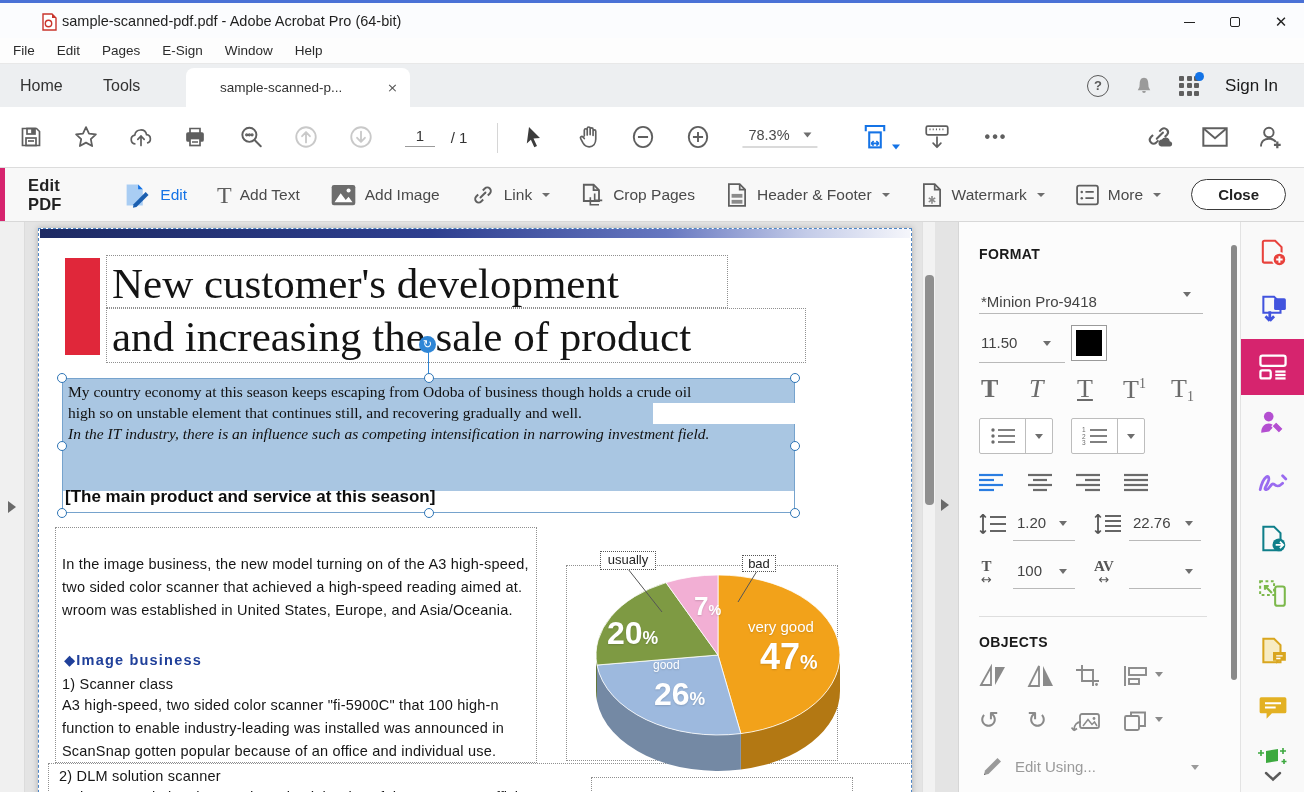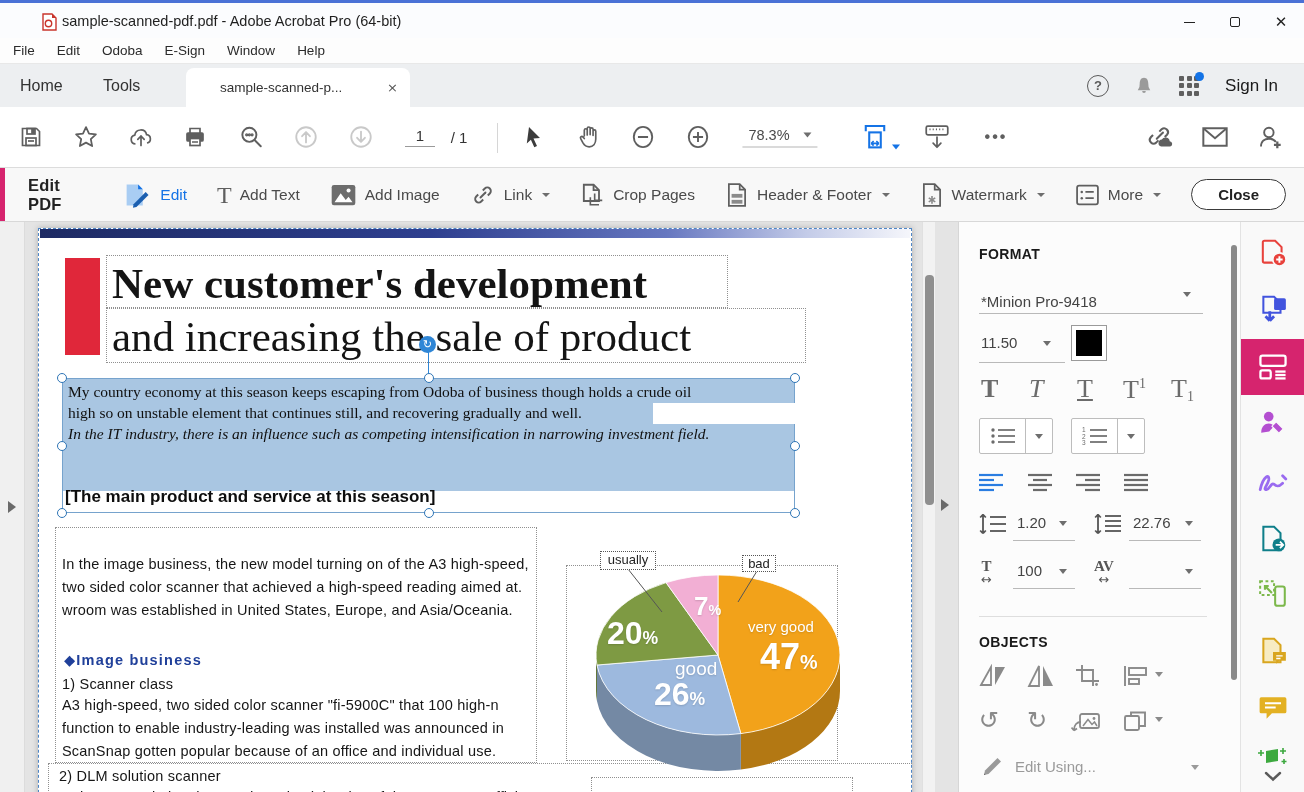--- a/index.html
+++ b/index.html
@@ -121,21 +121,21 @@
       <span class="max-glyph"></span>
     </div>
   <div class="win-btn" style="right:0;">
       <span class="close-glyph">✕</span>
     </div>
 </div>
 
 <div class="menubar">
   <span class="menu-item" style="margin-left:2px;">File</span>
   <span class="menu-item">Edit</span>
-  <span class="menu-item">Odoba</span>
+  <span class="menu-item">Pages</span>
   <span class="menu-item">E-Sign</span>
   <span class="menu-item">Window</span>
   <span class="menu-item">Help</span>
 </div>
 
 <div class="tabbar">
   <span class="tab-simple" style="left:20px;">Home</span>
   <span class="tab-simple" style="left:103px;">Tools</span>
   <div class="doc-tab">
     <span style="margin-left:34px;">sample-scanned-p...</span>
@@ -381,21 +381,21 @@
 
   <div class="canvas">
     <div class="page">
 
       <div class="abs" style="left:2px;top:1px;width:870px;height:9px;background:linear-gradient(90deg,#1d2a63 0%,#2e3f8f 45%,#6677c0 72%,#c3cbe8 88%,#f5f6fb 100%);"></div>
 
       <div class="abs" style="left:27px;top:30px;width:35px;height:97px;background:#e0273a;"></div>
 
       <div class="abs dotted" style="left:68px;top:27px;width:622px;height:53px;"></div>
       <div class="abs dotted" style="left:68px;top:80px;width:700px;height:55px;"></div>
-      <div class="abs doc-serif doc-title" style="left:74px;top:31px;font-weight:bold;">New customer's development</div>
+      <div class="abs doc-serif doc-title" style="left:74px;top:31px;">New customer's development</div>
       <div class="abs doc-serif doc-title" style="left:74px;top:84px;">and increasing the sale of product</div>
 
       <div class="rotate-stem"></div>
       <div class="rotate-handle">↻</div>
 
       <div class="sel-box">
         <div class="sel-fill"></div>
         <div class="sel-white"></div>
         <div class="abs doc-serif doc-body" style="left:5px;top:4px;">My country economy at this season keeps escaping from Odoba of business though holds a crude oil</div>
         <div class="abs doc-serif doc-body" style="left:5px;top:25px;">high so on unstable element that continues still, and recovering gradually and well.</div>
@@ -439,21 +439,21 @@
           <path d="M160 97 L108.05 24.61 A122 80 0 0 1 160.00 17.00 Z" fill="#f2afd4" stroke="#ffffff" stroke-width="0.8"></path>
           <line x1="70" y1="11" x2="104" y2="54" stroke="#555" stroke-width="1"></line>
           <line x1="199" y1="13" x2="180" y2="44" stroke="#555" stroke-width="1"></line>
         </svg>
       <div class="callout-box" style="left:562px;top:323px;width:56px;height:19px;"><span>usually</span></div>
       <div class="callout-box" style="left:704px;top:327px;width:34px;height:17px;"><span>bad</span></div>
       <div class="pie-label" style="left:656px;top:363px;font-size:26px;"><span class="pct-big">7</span><span class="pct-sign">%</span></div>
       <div class="pie-label" style="left:569px;top:387px;font-size:32px;"><span class="pct-big">20</span><span class="pct-sign">%</span></div>
       <div class="pie-label" style="left:710px;top:390px;font-size:15px;">very good</div>
       <div class="pie-label" style="left:722px;top:408px;font-size:36px;"><span class="pct-big">47</span><span class="pct-sign">%</span></div>
-      <div class="pie-label" style="left:615px;top:430px;font-size:19px;margin-left:22px;">good</div>
+      <div class="pie-label" style="left:615px;top:430px;font-size:12px;">good</div>
       <div class="pie-label" style="left:616px;top:448px;font-size:32px;"><span class="pct-big">26</span><span class="pct-sign">%</span></div>
     </div>
 
     <div class="v-scroll">
       <div class="v-thumb"></div>
     </div>
     <span class="pane-arrow abs" style="left:916px;top:277px;"></span>
   </div>
 
   <div class="format-panel">

